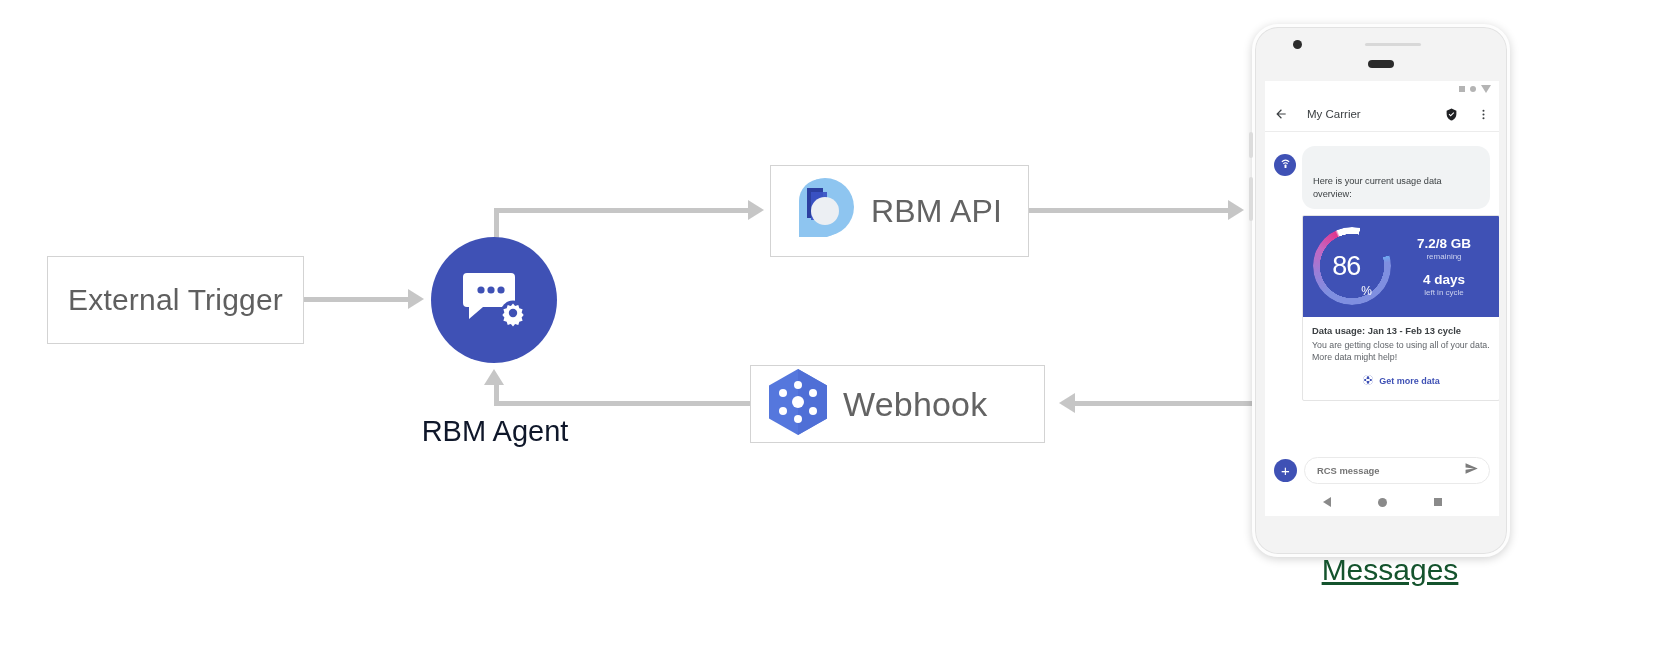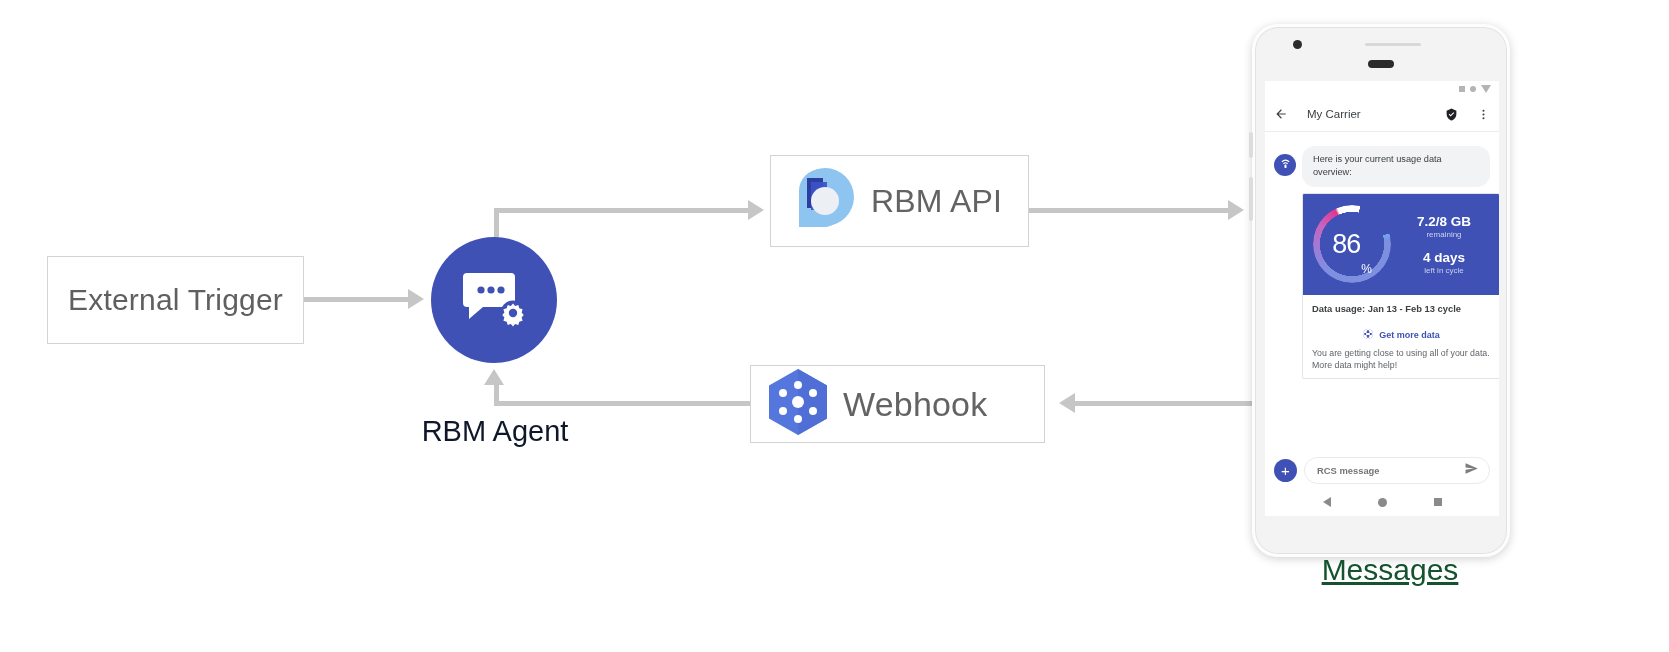--- a/index.html
+++ b/index.html
@@ -16,21 +16,21 @@
     border:1px solid #d3d3d3;background:#fff;
     display:flex;align-items:center;
   }
   .flow-label{
     color:#666;font-weight:300;letter-spacing:.2px;white-space:nowrap;
   }
 
   #external-trigger{left:47px;top:256px;width:257px;height:88px;justify-content:center;}
   #external-trigger .flow-label{font-size:30px;color:#5f5f5f;}
 
-  #rbm-api-box{left:770px;top:155px;width:259px;height:92px;padding-left:18px;gap:16px;}
+  #rbm-api-box{left:770px;top:165px;width:259px;height:92px;padding-left:18px;gap:16px;}
   #rbm-api-box .flow-label{font-size:32px;color:#636363;}
 
   #webhook-box{left:750px;top:365px;width:295px;height:78px;padding-left:16px;gap:14px;}
   #webhook-box .flow-label{font-size:34px;color:#636363;}
 
   
   #rbm-agent-circle{
     position:absolute;left:431px;top:237px;width:126px;height:126px;
     border-radius:50%;background:#3f51b5;
     display:flex;align-items:center;justify-content:center;
@@ -87,21 +87,21 @@
     border-bottom:1px solid #ececec;background:#fff;}
   #app-title{font-size:11.5px;color:#3c4043;flex:1;}
   .icon-btn{display:flex;align-items:center;justify-content:center;cursor:pointer;}
 
   
   #convo{padding:14px 9px 0 9px;background:#fff;height:318px;box-sizing:border-box;}
   #bubble-row{display:flex;align-items:flex-start;gap:6px;}
   #bot-avatar{width:22px;height:22px;border-radius:50%;background:#3f51b5;flex:0 0 22px;
     display:flex;align-items:center;justify-content:center;margin-top:8px;}
   #bubble{background:#f1f3f4;border-radius:13px;padding:7px 11px;max-width:176px;}
-  #bubble-text{font-size:9.2px;line-height:1.45;color:#3c4043;}
+  #bubble-text{font-size:9.2px;line-height:1.45;color:#3c4043;margin-top:22px;}
 
   
   #rich-card{margin:6px 0 0 28px;width:198px;border:1px solid #e4e4e4;border-radius:2px;
     background:#fff;overflow:hidden;box-sizing:border-box;}
   #card-hero{background:#3f51b5;height:101px;display:flex;align-items:center;padding:0 10px;gap:8px;}
   #gauge{position:relative;width:78px;height:78px;flex:0 0 78px;}
   #gauge-ring{
     position:absolute;inset:0;border-radius:50%;
     background:
       conic-gradient(from 222deg,
@@ -283,30 +283,30 @@
             </div>
             <div id="card-stats">
               <div class="stat-big">7.2/8 GB</div>
               <div class="stat-sub">remaining</div>
               <div class="stat-big">4 days</div>
               <div class="stat-sub last">left in cycle</div>
             </div>
           </div>
           <div id="card-body">
             <div id="card-title">Data usage: Jan 13 - Feb 13 cycle</div>
+            <div id="card-desc">You are getting close to using all of your data. More data might help!</div>
             <div id="card-action">
               <span>
                 <svg width="12" height="12" viewBox="0 0 24 24">
                   <circle cx="12" cy="12" r="10" fill="#3f51b5"></circle>
                   <path d="M12 2a10 10 0 0 0 0 20 10 10 0 0 0 0-20zm0 2.2c1.3 0 2.6 2.4 3 5.8h-6c.4-3.4 1.7-5.8 3-5.8zM4.4 12c0-.7.1-1.3.3-2h3.6a24 24 0 0 0 0 4H4.7a7.8 7.8 0 0 1-.3-2zm7.6 7.8c-1.3 0-2.6-2.4-3-5.8h6c-.4 3.4-1.7 5.8-3 5.8zm3.7-7.8a24 24 0 0 0 0-2h3.6a7.8 7.8 0 0 1 0 4h-3.6z" fill="#ffffff"></path>
                 </svg>
               </span>
               <span id="card-action-label">Get more data</span>
             </div>
-            <div id="card-desc">You are getting close to using all of your data. More data might help!</div>
           </div>
         </div>
       </div>
 
       <div id="composer">
         <div id="plus-btn">+</div>
         <div id="input-pill">
           <input id="rcs-input" type="text" placeholder="RCS message" style="">
           <span id="send-btn">
             <svg width="15" height="15" viewBox="0 0 24 24">

